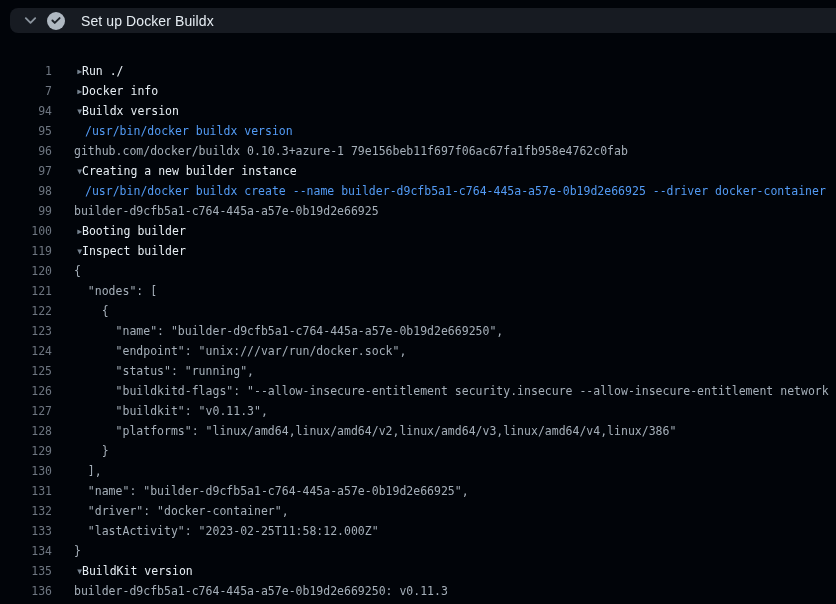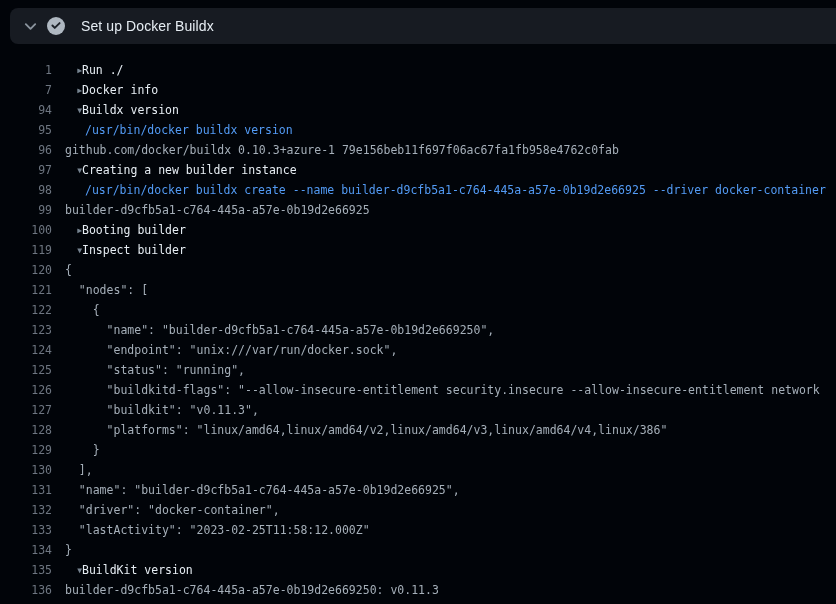--- a/index.html
+++ b/index.html
@@ -9,22 +9,22 @@
     height: 604px;
     background: #010409;
     overflow: hidden;
   }
   * { box-sizing: border-box; }
 
   
   .step-header {
     display: flex;
     align-items: center;
-    height: 36px;
-    margin: 8px 0 4px 10px;
+    height: 25px;
+    margin: 8px 0 16px 10px;
     width: calc(100% - 10px);
     background: #171b22;
     border-radius: 8px 0 0 8px;
     padding-left: 13px;
     cursor: pointer;
   }
   .chev {
     width: 15px;
     height: 15px;
     flex: none;
@@ -66,21 +66,21 @@
     text-align: right;
     color: #6e7681;
     cursor: pointer;
   }
   .body {
     flex: none;
     padding-left: 17px;
   }
   .row.group .body { color: #e6edf3; cursor: pointer; text-align: right; }
   .row.command .body { color: #539bf5; padding-left: 33px; }
-  .row.output .body { color: #a5afb9; padding-left: 13px; }
+  .row.output .body { color: #a5afb9; padding-left: 22px; }
   .arrow {
     display: inline-block;
     width: 13px;
     font-size: 8px;
     color: #768390;
     vertical-align: 1px;
   }
 </style>
 </head>
 <body>

